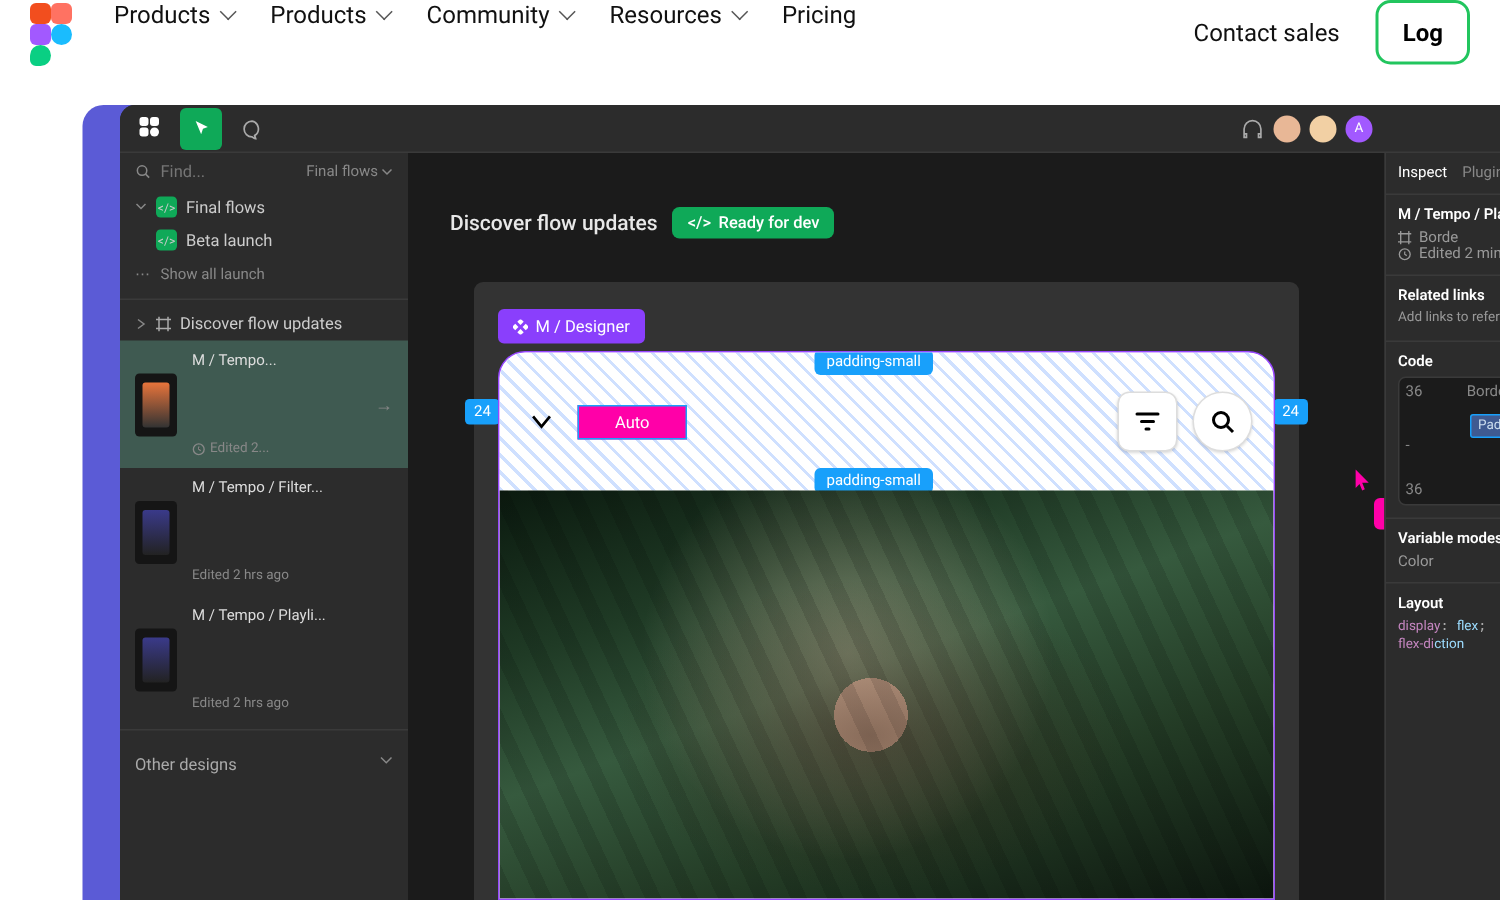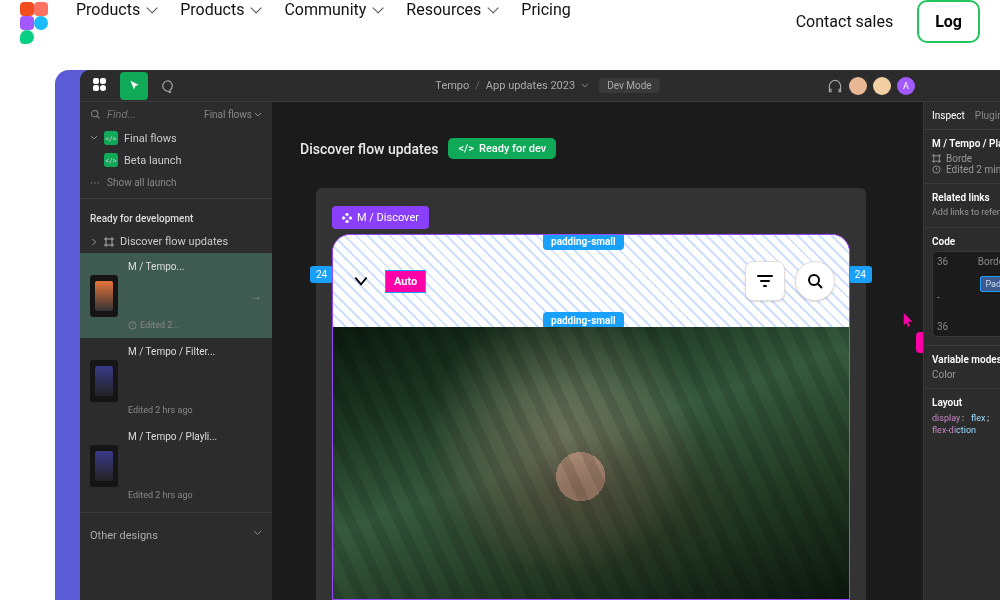--- a/index.html
+++ b/index.html
@@ -65,28 +65,27 @@
 .canvas { position: absolute; left: 192px; right: 92px; top: 32px; bottom: 0; background: #1b1b1b; overflow: hidden; }
 .canvas-title-row { position: absolute; left: 28px; top: 36px; display: flex; align-items: center; gap: 10px; color: #e8e8e8; font-size: 14px; font-weight: 500;}
 .ready-pill { background: #0fa958; color: #fff; padding: 4px 10px; border-radius: 5px; font-size: 11px; display: flex; align-items: center; gap: 5px; }
 .artboard-area { position: absolute; left: 44px; top: 86px; width: 550px; bottom: 0; background: #333; border-radius: 6px 6px 0 0; }
 .component-label { position: absolute; left: 16px; top: 18px; background: #8a3ffc; color: #fff; padding: 5px 10px; border-radius: 4px; font-size: 11px; display:flex; gap:5px; align-items:center;}
 .artboard { position: absolute; left: 16px; top: 46px; right: 16px; bottom: 0; background: #fff; border-radius: 18px 18px 0 0; border: 1px solid #9747ff; overflow: hidden;}
 
 .header-row { position: relative; height: 92px; border-bottom: 0; display: flex; align-items: center; padding: 0 14px; gap: 10px;
   background: repeating-linear-gradient(45deg,#cfe0ff 0,#cfe0ff 2px,#fff 2px,#fff 8px);
   border-radius: 18px 18px 0 0;
-  font-weight: bold;
 }
 .padding-pill { position: absolute; background: #18a0fb; color: #fff; font-size: 10px; padding: 3px 8px; border-radius: 4px; }
 .margin-box { position:absolute; background:#18a0fb; color:#fff; font-size:10px; padding:3px 6px; border-radius:3px;}
 .discover-text { font-family: "Times New Roman", Georgia, serif; font-size: 52px; letter-spacing: -1px; background:#fff; padding: 0 8px;}
 .small-chev { width: 28px; height: 28px; display:flex; align-items:center; justify-content:center;}
 .small-chev svg { width:18px; height:18px;}
-.auto-pill { background: #ff00a8; color:#fff; font-size:11px; padding:4px 8px; border:1px solid #18a0fb; }
+.auto-pill { background: #ff00a8; color:#fff; font-size:11px; padding:4px 24px; border:1px solid #18a0fb; }
 .icon-btn { width: 40px; height: 40px; background: #fff; border-radius: 50%; display:flex; align-items:center; justify-content:center; border: 1px solid #ddd; box-shadow: 0 1px 2px rgba(0,0,0,.15);}
 .icon-btn.sq { border-radius: 8px; }
 .photo { position: absolute; left: 0; right: 0; top: 92px; bottom: 0;
   background:
     radial-gradient(circle at 45% 40%, rgba(255,225,200,.35), rgba(0,0,0,0) 42%),
     radial-gradient(circle at 48% 55%, #caa389 0%, #caa389 8%, rgba(0,0,0,0) 8%), 
     linear-gradient(160deg,#0b1a0f 0%, #1f3a25 25%, #365a3e 45%, #233b25 70%, #0d170f 100%);
 }
 .photo::after{content:"";position:absolute;inset:0;background:
   radial-gradient(ellipse at 48% 60%, rgba(60,40,30,.5), rgba(0,0,0,0) 45%),
@@ -159,46 +158,37 @@
         <svg width="13" height="13" viewBox="0 0 16 16">
               <path fill="#fff" d="M3 2l10 5-4 1.5L7.5 13 3 2z"></path>
             </svg>
       </div>
       <div class="tool-btn">
         <svg width="14" height="14" viewBox="0 0 16 16">
               <path fill="none" stroke="#aaa" stroke-width="1.3" d="M8 2a6 6 0 100 12l3 2-1-3a6 6 0 00-2-11z"></path>
             </svg>
       </div>
     </div>
-    <div class="breadcrumbs">
-      <span>Tempo</span>
-      <span class="sep">/</span>
-      <span>App updates 2023</span>
-      <svg width="8" height="8">
-            <path d="M1 2l3 3 3-3" stroke="#888" fill="none"></path>
-          </svg>
-      <span class="dev-mode-pill">Dev Mode</span>
-    </div>
     <div class="appheader-right">
       <svg width="16" height="14" viewBox="0 0 20 16">
             <path fill="none" stroke="#aaa" stroke-width="1.4" d="M3 12V8a7 7 0 0114 0v4M3 12h2v3H3zM15 12h2v3h-2z"></path>
           </svg>
       <div class="avatar a1"></div>
       <div class="avatar a2"></div>
       <div class="avatar a3">A</div>
     </div>
   </div>
 
   <div class="left-panel">
     <div class="search-row">
       <svg width="11" height="11" viewBox="0 0 14 14">
             <circle cx="6" cy="6" r="4" stroke="#888" fill="none" stroke-width="1.3"></circle>
             <path d="M9 9l3 3" stroke="#888" stroke-width="1.3"></path>
           </svg>
-      <input style="background: none; border: none; color: rgb(136, 136, 136); font-size: 11px; width: 60px; outline: none; font-style: italic;" placeholder="Find...">
+      <input style="background: none; border: none; color: rgb(136, 136, 136); font-size: 11px; width: 60px; outline: none;" placeholder="Find...">
       <div class="filter">
         <span>Final flows</span>
         <svg width="8" height="8">
               <path d="M1 2l3 3 3-3" stroke="#888" fill="none"></path>
             </svg>
       </div>
     </div>
     <div class="page-item">
       <svg width="8" height="8">
             <path d="M1 2l3 3 3-3" stroke="#888" fill="none"></path>
@@ -208,21 +198,20 @@
     </div>
     <div class="page-item" style="padding-left:24px">
       <div class="page-badge">&lt;/&gt;</div>
       <span>Beta launch</span>
     </div>
     <div class="show-all">
       <span style="letter-spacing:1px">⋯</span>
       <span>Show all launch</span>
     </div>
     <div class="divider"></div>
-    <div class="ready-label">Ready for development</div>
     <div class="layer-item">
       <svg width="8" height="8">
             <path d="M2 1l4 3-4 3" stroke="#888" fill="none"></path>
           </svg>
       <svg width="10" height="10" viewBox="0 0 10 10">
             <path stroke="#aaa" d="M2 0v10M8 0v10M0 2h10M0 8h10"></path>
           </svg>
       <span>Discover flow updates</span>
     </div>
 
@@ -279,21 +268,21 @@
     </div>
 
     <div class="artboard-area">
       <div class="component-label">
         <svg width="10" height="10" viewBox="0 0 10 10">
               <rect x="3.5" y="0" width="3" height="3" fill="#fff" transform="rotate(45 5 1.5)"></rect>
               <rect x="0" y="3.5" width="3" height="3" fill="#fff" transform="rotate(45 1.5 5)"></rect>
               <rect x="7" y="3.5" width="3" height="3" fill="#fff" transform="rotate(45 8.5 5)"></rect>
               <rect x="3.5" y="7" width="3" height="3" fill="#fff" transform="rotate(45 5 8.5)"></rect>
             </svg>
-        <span>M / Discover</span>
+        <span>M / Designer</span>
       </div>
       <div class="margin-box" style="left:-6px;top:78px">24</div>
       <div class="margin-box" style="right:-6px;top:78px">24</div>
 
       <div class="artboard">
         <div class="header-row">
           <div class="padding-pill" style="left:210px;top:-2px">padding-small</div>
           <div class="padding-pill" style="left:210px;bottom:-2px">padding-small</div>
           <span class="small-chev">
                 <svg viewBox="0 0 16 16">

